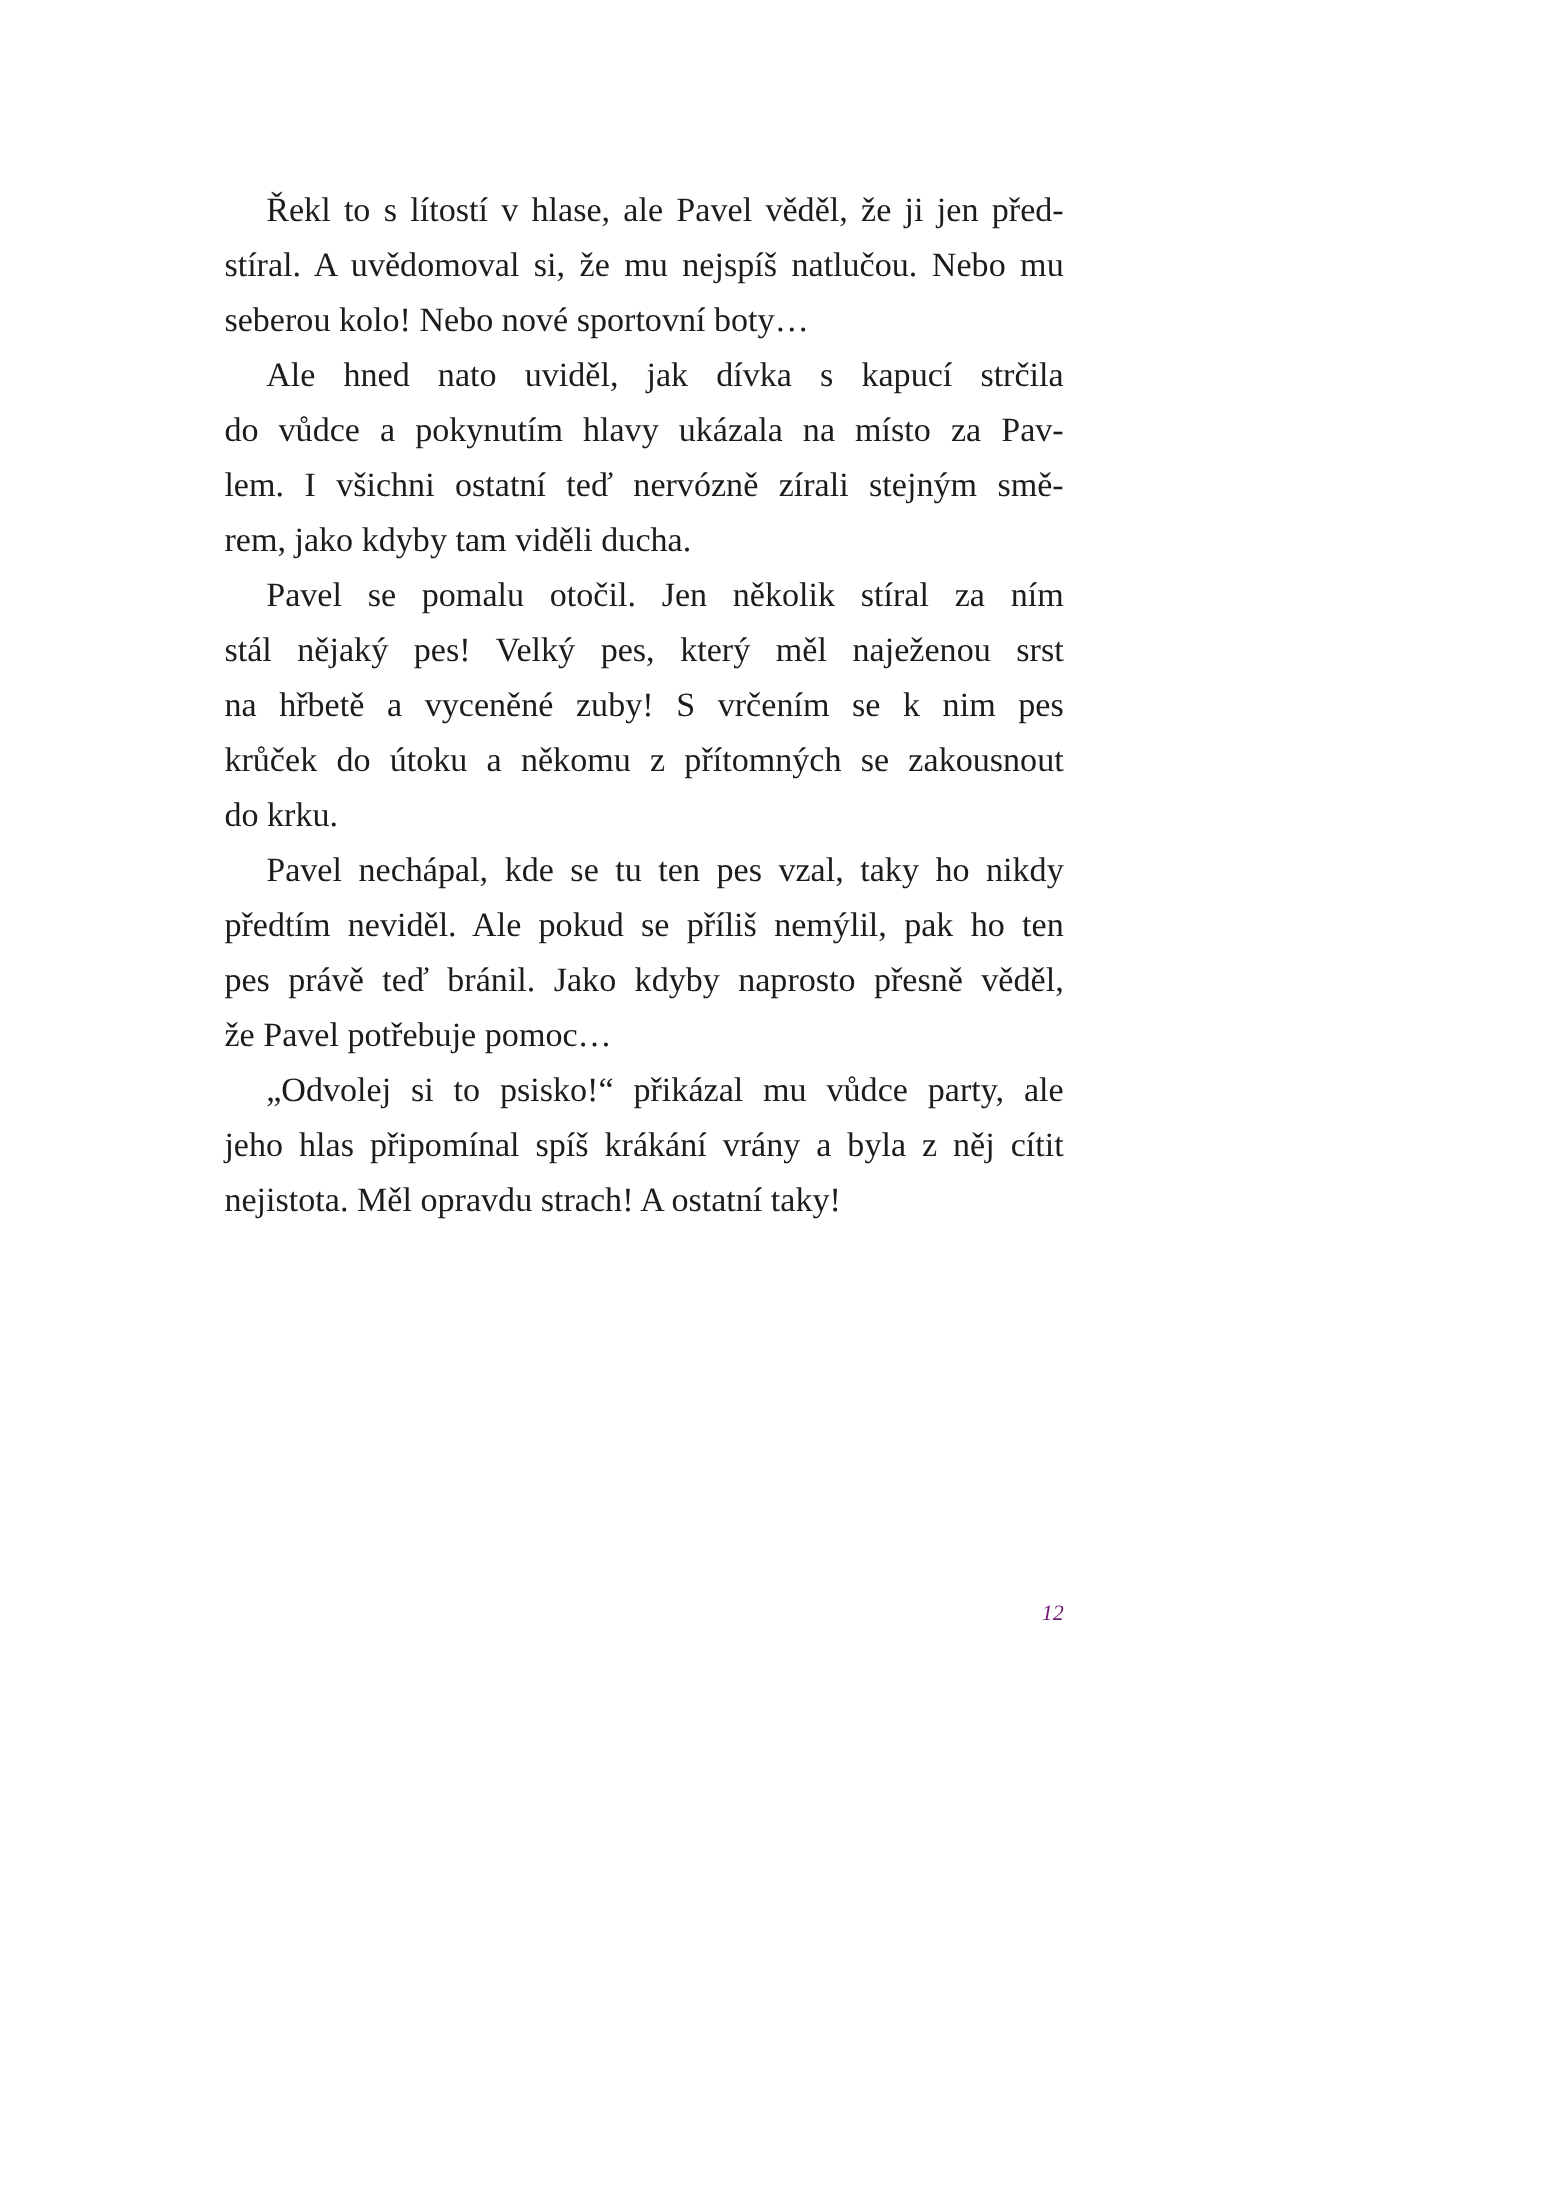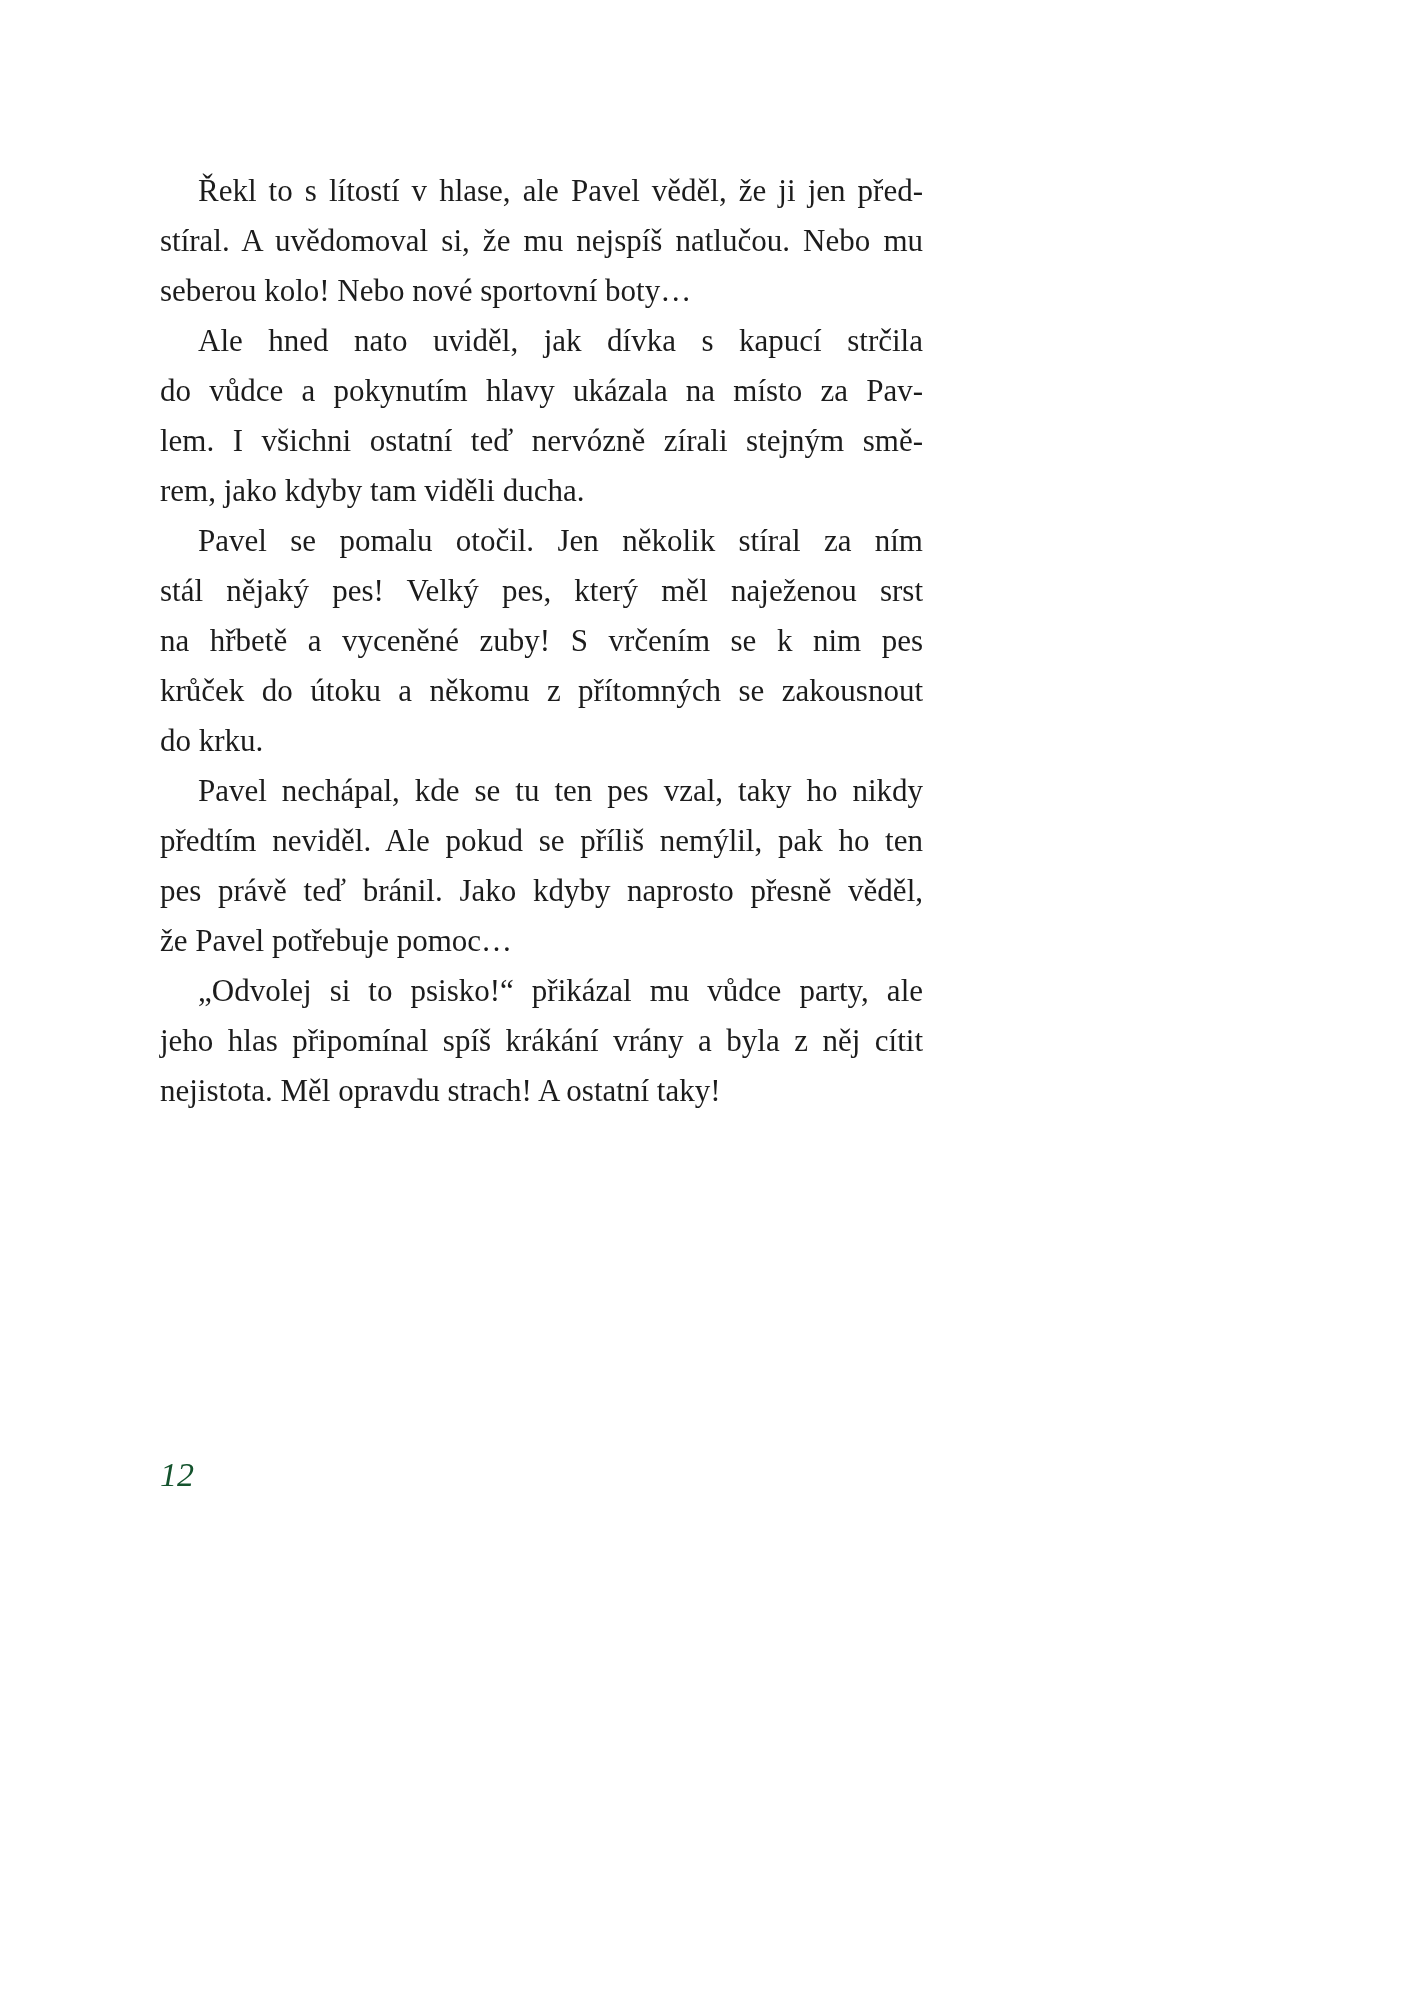--- a/index.html
+++ b/index.html
@@ -10,20 +10,21 @@
       background: #ffffff;
       font-family: "Liberation Serif", serif;
     }
     .page {
       position: relative;
       width: 1186px;
       height: 2000px;
       background: #ffffff;
       color: #1c1c1c;
       overflow: hidden;
+      margin-left: 44px;
     }
     .text-block {
       position: absolute;
       left: 160px;
       top: 166px;
       width: 763px;
     }
     p.para {
       margin: 0;
       padding: 0;
@@ -39,24 +40,24 @@
     }
     .line.last {
       text-align: center;
       text-align-last: left;
     }
     .page-number {
       position: absolute;
       left: 160px;
       top: 1456px;
       width: 763px;
-      text-align: left;
-      font-size: 34px;
+      text-align: right;
+      font-size: 20px;
       font-style: italic;
-      color: #14532d;
+      color: #701a75;
     }
   </style>
 </head>
 <body>
 
 <div class="page">
   <div class="text-block">
 
     <p class="para">
       <span class="line indent" style="display:block">Řekl to s lítostí v hlase, ale Pavel věděl, že ji jen před-</span>

